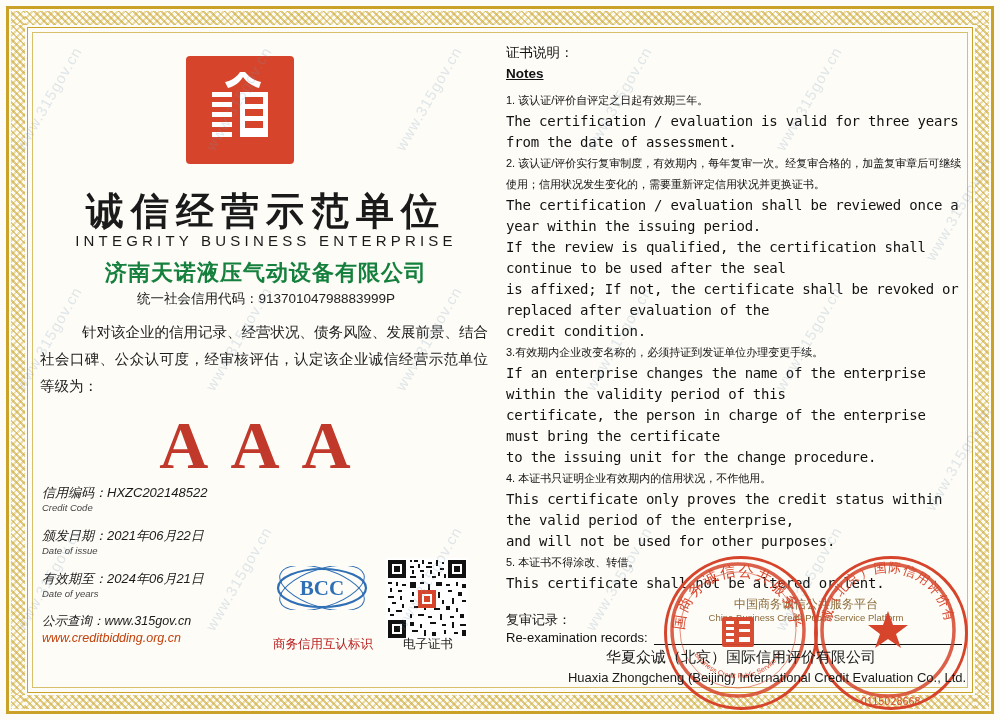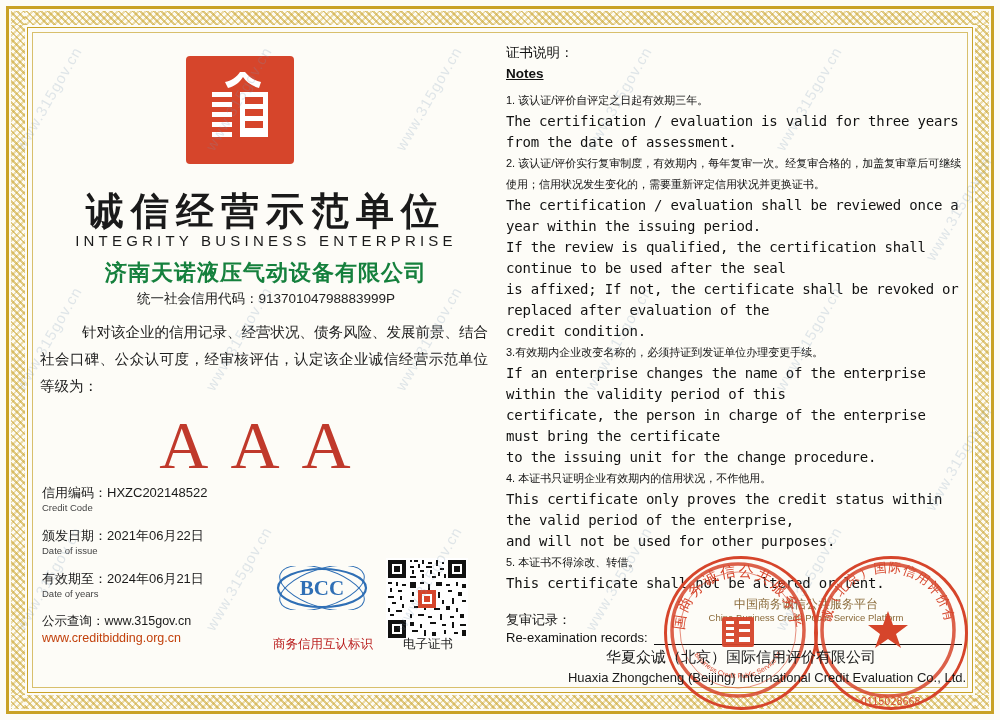--- a/index.html
+++ b/index.html
@@ -140,30 +140,31 @@
     line-height: 27px;
     color: #1a1a1a;
     text-align: justify;
     text-indent: 42px;
   }
   .grade {
     position: absolute;
     top: 370px; left: 0; width: 460px;
     text-align: center;
     font-family: "Liberation Serif", serif;
-    font-weight: normal;
+    font-weight: bold;
     font-size: 68px;
     letter-spacing: 22px;
     color: #c0392b;
   }
   
   .meta {
     position: absolute;
     left: 6px; top: 448px;
     width: 210px;
+    font-style: italic;
   }
   .meta-row { margin-bottom: 13px; }
   .meta-cn {
     font-size: 13px;
     color: #1a1a1a;
     line-height: 17px;
   }
   .meta-en {
     font-size: 9.5px;
     color: #444;

